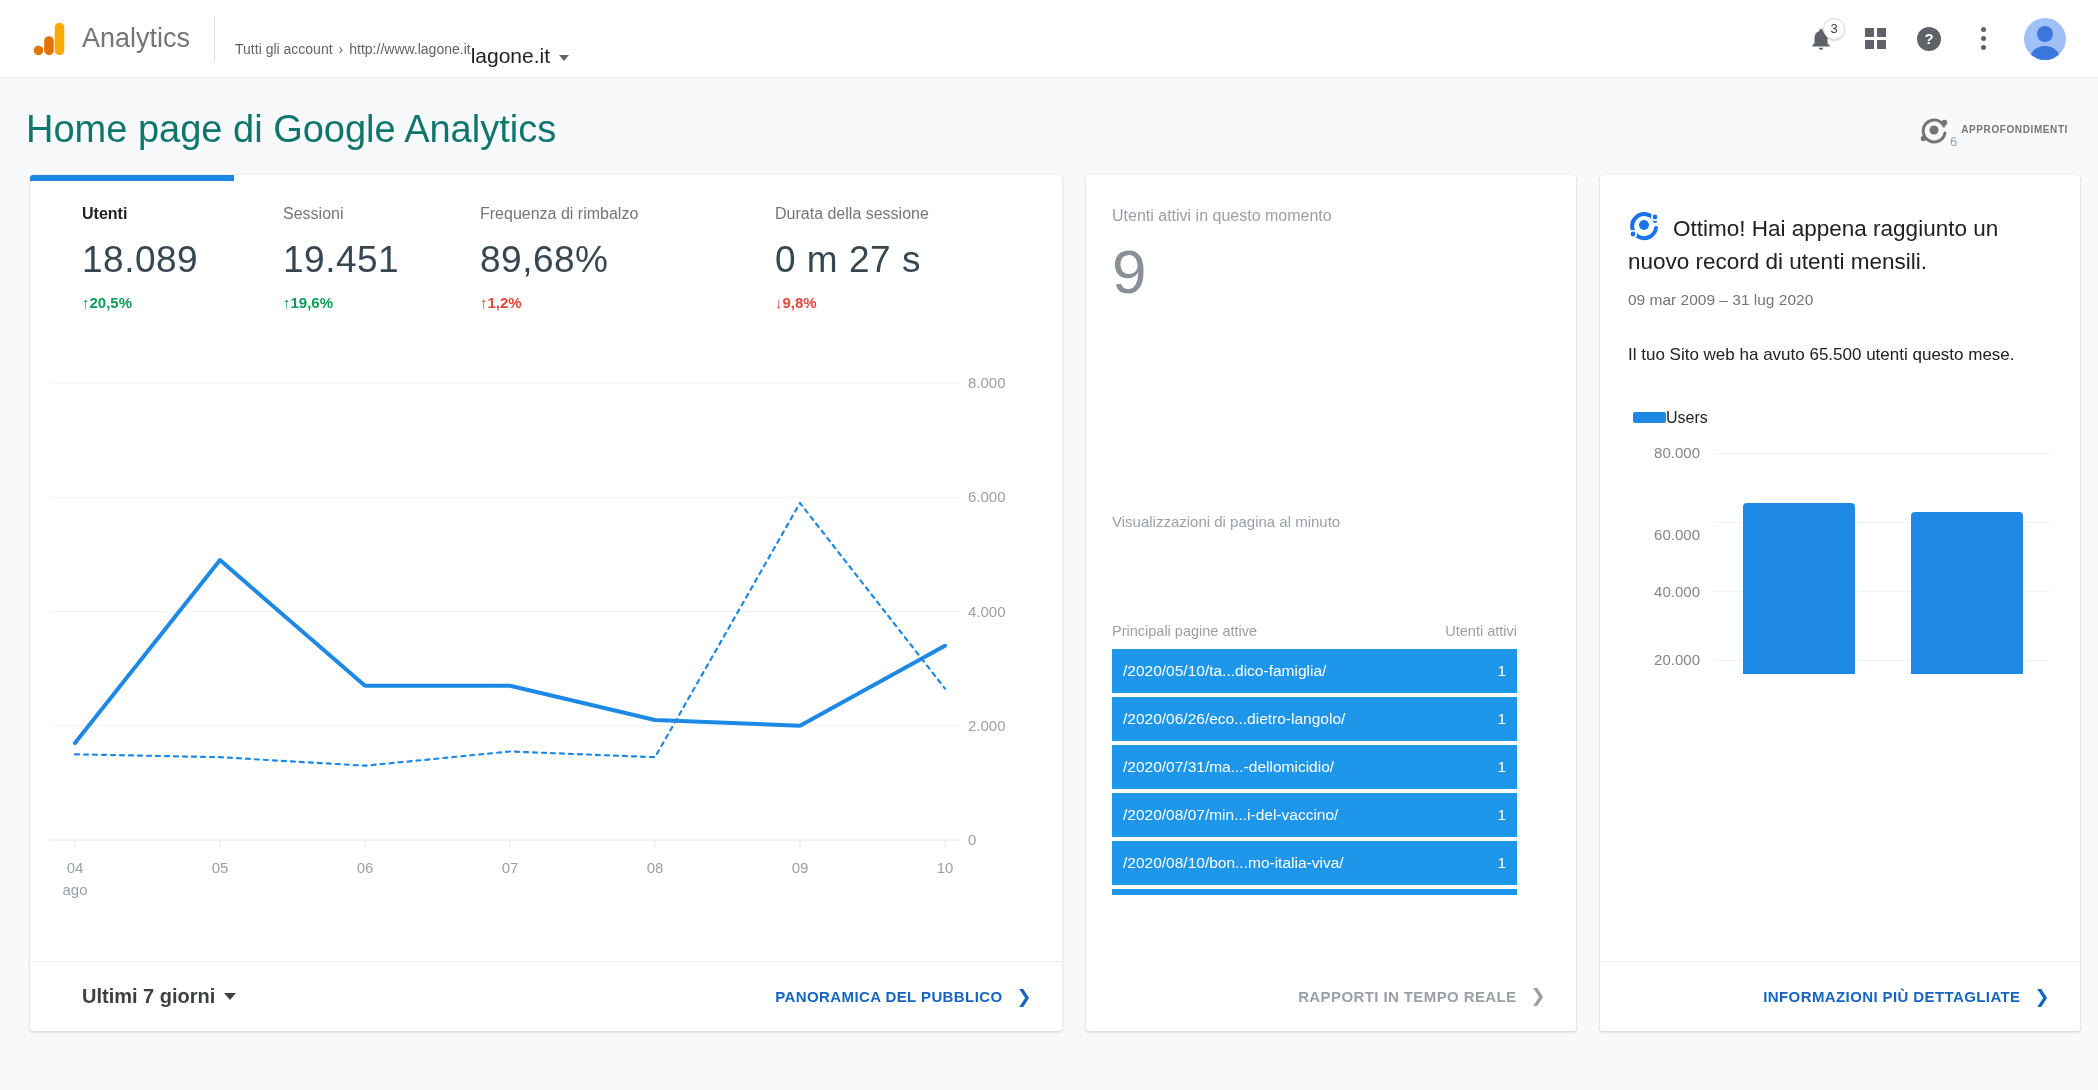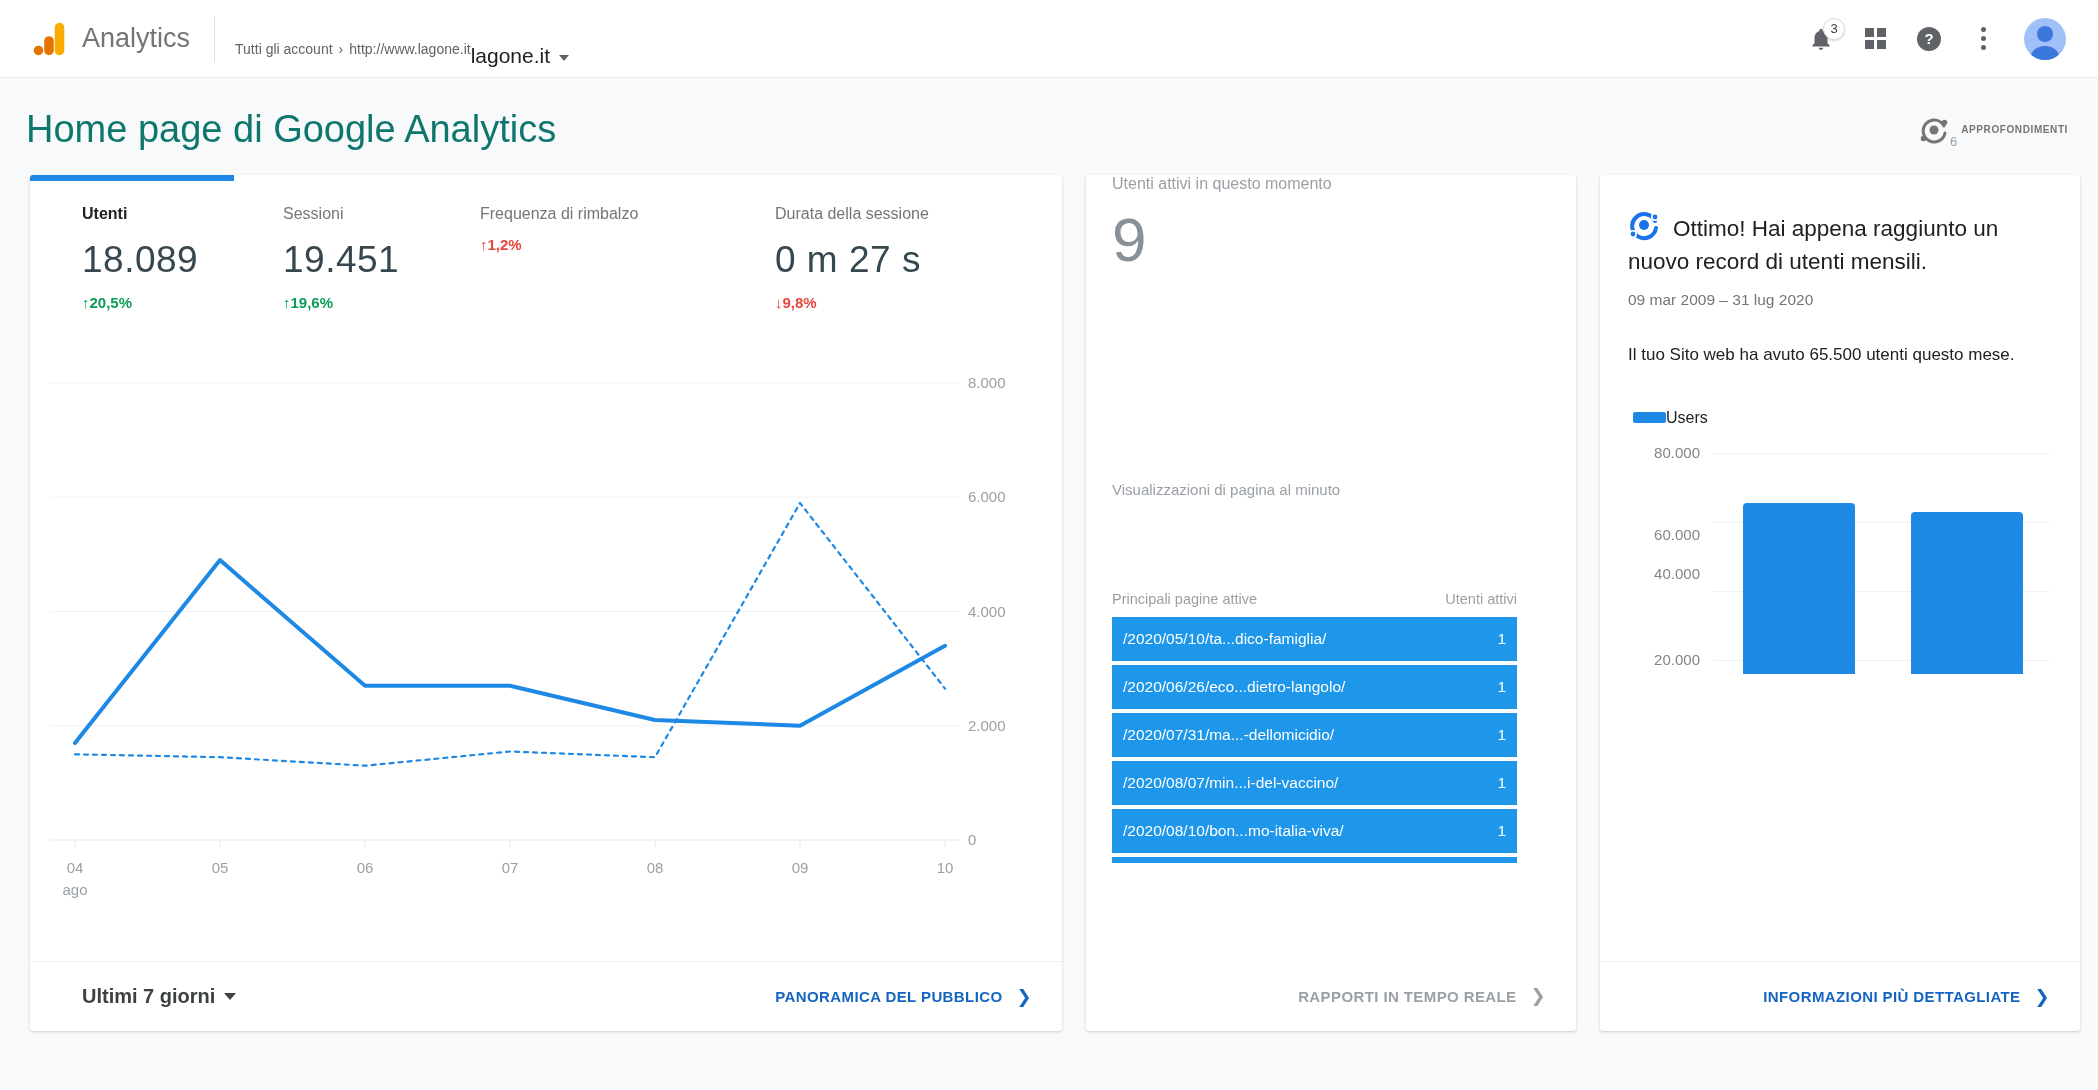--- a/index.html
+++ b/index.html
@@ -58,21 +58,21 @@
   .card-footer { position:absolute; bottom:0; left:0; right:0; height:70px; display:flex; align-items:center; padding:0 30px 0 52px; }
   .card-footer.bordered { border-top:1px solid #eceff1; }
   .range-btn { font-size:20px; color:#3c4043; display:flex; align-items:center; gap:9px; cursor:pointer;font-weight:bold; }
   .range-caret { width:0; height:0; border-left:6px solid transparent; border-right:6px solid transparent; border-top:7px solid #424242; }
   .footer-link { margin-left:auto; font-size:15px; font-weight:700; letter-spacing:.4px; color:#1565c0; display:flex; align-items:center; gap:14px; cursor:pointer; }
   .footer-link .chev { font-size:18px; font-weight:400; }
   .footer-link.muted { color:#9aa0a6; }
 
   
   .card-mid { padding:0 26px; }
-  .rt-label { font-size:16px; color:#9aa0a6; }
+  .rt-label { font-size:16px; color:#9aa0a6; margin-top:32px; }
   .rt-value { font-size:62px; font-weight:300; color:#8a9097; margin-top:16px; line-height:1; }
   .rt-label2 { font-size:15px; color:#9aa0a6; margin-top:210px; }
   .rt-table { margin-top:93px; margin-right:33px; }
   .rt-thead { display:flex; justify-content:space-between; font-size:14.5px; color:#9aa0a6; margin-bottom:10px; }
   .rt-row { height:44px; margin-bottom:4px; background:#1e96ea; color:#fff; font-size:15.5px; display:flex; align-items:center; justify-content:space-between; padding:0 11px; }
   .rt-sliver { height:6px; background:#1e96ea; }
 
   
   .card-right { padding:0 28px; }
   .ins-head { margin-top:34px; font-size:22.5px; line-height:1.45; color:#202124; }
@@ -171,20 +171,21 @@
             <div class="m-value">18.089</div>
             <div class="m-delta positive">↑20,5%</div>
           </div>
           <div class="metric">
             <div class="m-label">Sessioni</div>
             <div class="m-value">19.451</div>
             <div class="m-delta positive">↑19,6%</div>
           </div>
           <div class="metric">
             <div class="m-label">Frequenza di rimbalzo</div>
+            <div class="m-value">89,68%</div>
             <div class="m-delta negative">↑1,2%</div>
           </div>
           <div class="metric">
             <div class="m-label">Durata della sessione</div>
             <div class="m-value">0 m 27 s</div>
             <div class="m-delta negative">↓9,8%</div>
           </div>
         </div>
       <svg class="trend-svg" width="1032" height="550" viewBox="0 0 1032 550">
           <line x1="20" y1="485" x2="930" y2="485" stroke="#e3e6e8" stroke-width="1"></line>
@@ -282,21 +283,21 @@
       <div class="legend">
         <span class="legend-swatch"></span>
         <span class="legend-label">Users</span>
       </div>
       <div class="bar-chart">
           <div class="bc-grid" style="top: 14.835px;"></div>
           <div class="bc-ylab" style="top: 5.835px;">80.000</div>
           <div class="bc-grid" style="top: 83.835px;"></div>
           <div class="bc-ylab" style="top: 87px;">60.000</div>
           <div class="bc-grid" style="top: 152.835px;"></div>
-          <div class="bc-ylab" style="top: 126px;">40.000</div>
+          <div class="bc-ylab" style="top: 144px;">40.000</div>
           <div class="bc-grid" style="top: 221.835px;"></div>
           <div class="bc-ylab" style="top: 212.835px;">20.000</div>
           <div class="bc-bar" style="left: 115px; top: 64.86px; height: 180.14px;"></div>
           <div class="bc-bar" style="left: 283px; top: 73.485px; height: 171.515px;"></div>
         </div>
       <div class="card-footer bordered">
         <div class="footer-link">
           <span>INFORMAZIONI PIÙ DETTAGLIATE</span>
           <span class="chev">❯</span>
         </div>

